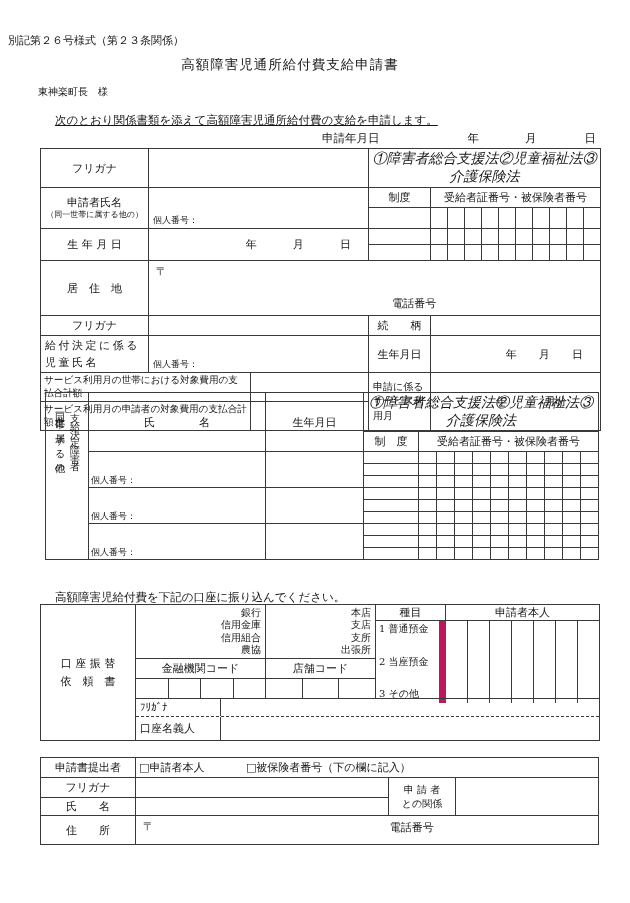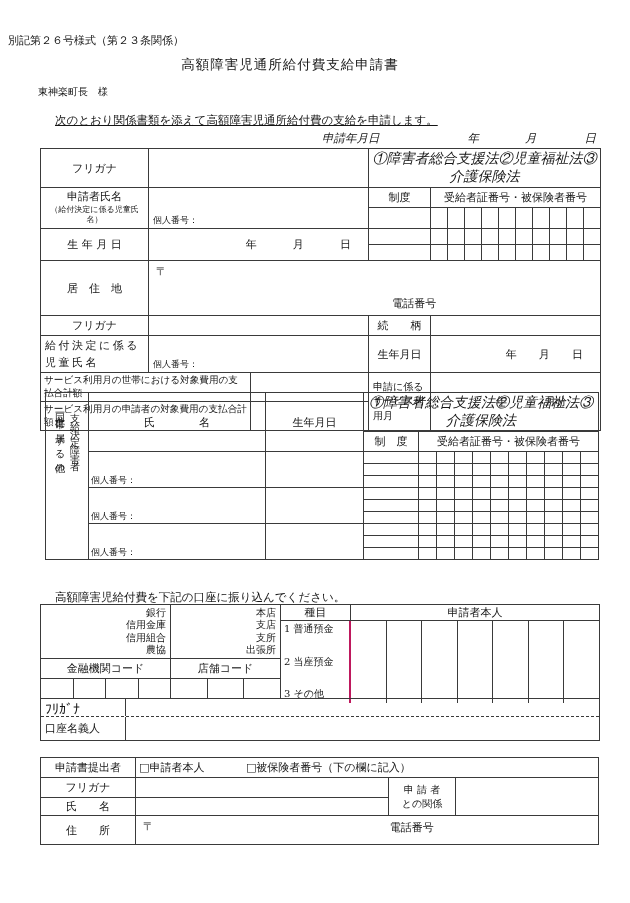--- a/index.html
+++ b/index.html
@@ -9,21 +9,21 @@
     color:#151515;
     font-family:"DejaVu Serif","Liberation Serif",serif;
     font-size:11px;
   }
   .page { position:relative; width:630px; height:903px; background:#fff; }
 
   .form-number { position:absolute; top:33px; left:8px; font-size:11px; }
   .doc-title   { position:absolute; top:56px; left:0; width:580px; text-align:center; font-size:13.5px; letter-spacing:1px; }
   .addressee   { position:absolute; top:85px; left:38px; font-size:10px; }
   .intro       { position:absolute; top:113px; left:55px; font-size:11.5px;text-decoration:underline; }
-  .date-line   { position:absolute; top:131px; left:0; width:598px; display:flex; justify-content:flex-end; font-size:11.5px;font-style:italic; }
+  .date-line   { position:absolute; top:131px; left:0; width:598px; display:flex; justify-content:flex-end; font-size:11.5px; }
   .date-line .dl-label { margin-right:88px; }
   .date-line .dl-y { margin-right:46px; }
   .date-line .dl-m { margin-right:48px; }
   .date-line .dl-d { margin-right:2px; }
 
   table { border-collapse:collapse; table-layout:fixed; }
   td { border:1px solid #3a3a3a; padding:1px 3px; vertical-align:middle; font-size:11px; overflow:hidden; }
   .c  { text-align:center; }
   .law { font-size:14px; letter-spacing:0; padding:1px 1px;font-style:italic; }
   .pnum-cell { vertical-align:bottom; font-size:9px; padding:1px 4px; }
@@ -72,25 +72,25 @@
   .code-cells-row { height:20px; display:flex; border-top:1px solid #3a3a3a; }
   .code-group-1 { width:130px; border-right:1px solid #3a3a3a; display:flex; }
   .code-group-2 { flex:1; display:flex; }
   .code-group-1 > div, .code-group-2 > div, .acct-cells > div { flex:1; border-left:1px solid #3a3a3a; }
   .code-group-1 > div:first-child, .code-group-2 > div:first-child, .acct-cells > div:first-child { border-left:none; }
   .acct-block { flex:1; display:flex; flex-direction:column; }
   .acct-headers { height:36px; display:flex; border-bottom:1px solid #3a3a3a; }
   .acct-headers .ah1 { width:70px; border-right:1px solid #3a3a3a; display:flex; align-items:center; justify-content:center; }
   .acct-headers .ah2 { flex:1; display:flex; align-items:center; justify-content:center; }
   .acct-body { flex:1; display:flex; }
-  .type-opts { width:70px; border-right:2px solid #be185d; padding:2px 3px; display:flex; flex-direction:column; justify-content:center; gap:20px; }
+  .type-opts { width:70px; border-right:7px solid #be185d; padding:2px 3px; display:flex; flex-direction:column; justify-content:center; gap:20px; }
   .type-opts div { font-size:10px; line-height:1.25; }
   .acct-cells { flex:1; display:flex; }
   .bank-frow { height:18px; display:flex; border-top:1px solid #3a3a3a; }
-  .bank-frow .flbl { width:85px; border-right:1px solid #3a3a3a; font-size:14px; padding:2px 4px; }
+  .bank-frow .flbl { width:85px; border-right:1px solid #3a3a3a; font-size:11px; padding:2px 4px; }
   .bank-hrow { height:24px; display:flex; border-top:1px dashed #3a3a3a; }
   .bank-hrow .hlbl { width:85px; border-right:1px solid #3a3a3a; display:flex; align-items:center; padding:0 4px; }
   .fill { flex:1; }
 
   .t4 { position:absolute; top:757px; left:40px; width:558px; }
   .cb-row span { margin-right:38px; }
   .rel-lbl { font-size:10px; line-height:1.35; text-align:center; }
   .addr-cell { position:relative; height:26px; }
   .addr-cell .postal { position:absolute; top:2px; left:4px; }
   .addr-cell .phone  { position:absolute; top:3px; left:55%; }
@@ -122,21 +122,21 @@
     </colgroup>
     <tbody>
         <tr class="h18">
       <td class="c dash-b">フリガナ</td>
       <td colspan="2" class="dash-b"></td>
       <td colspan="11" class="c law">①障害者総合支援法②児童福祉法③介護保険法</td>
     </tr>
     <tr class="h20">
       <td rowspan="2" class="c name2">
         <span>申請者氏名</span>
-        <span class="sub">（給付決定に係る児童氏名）</span>
+        <span class="sub">（同一世帯に属する他の）</span>
       </td>
       <td rowspan="2" colspan="2" class="pnum-cell">
         <span>個人番号：</span>
       </td>
       <td class="c">制度</td>
       <td colspan="10" class="c">受給者証番号・被保険者番号</td>
     </tr>
     <tr class="h21">
       <td></td>
     <td class="dc"></td>
@@ -387,20 +387,24 @@
           <td class="dc"></td>
           <td class="dc"></td>
         </tr>
   </tbody>
     </table>
 
 
   <div class="bank-instruction">高額障害児給付費を下記の口座に振り込んでください。</div>
 
   <div class="bank-table">
+    <div class="bank-left">
+      <div>口 座 振 替</div>
+      <div>依　頼　書</div>
+    </div>
     <div class="bank-right">
       <div class="bank-top">
         <div class="bank-mid">
           <div class="bank-names-row">
             <div class="bank-name-cell">
               <div>銀行</div>
               <div>信用金庫</div>
               <div>信用組合</div>
               <div>農協</div>
             </div>

